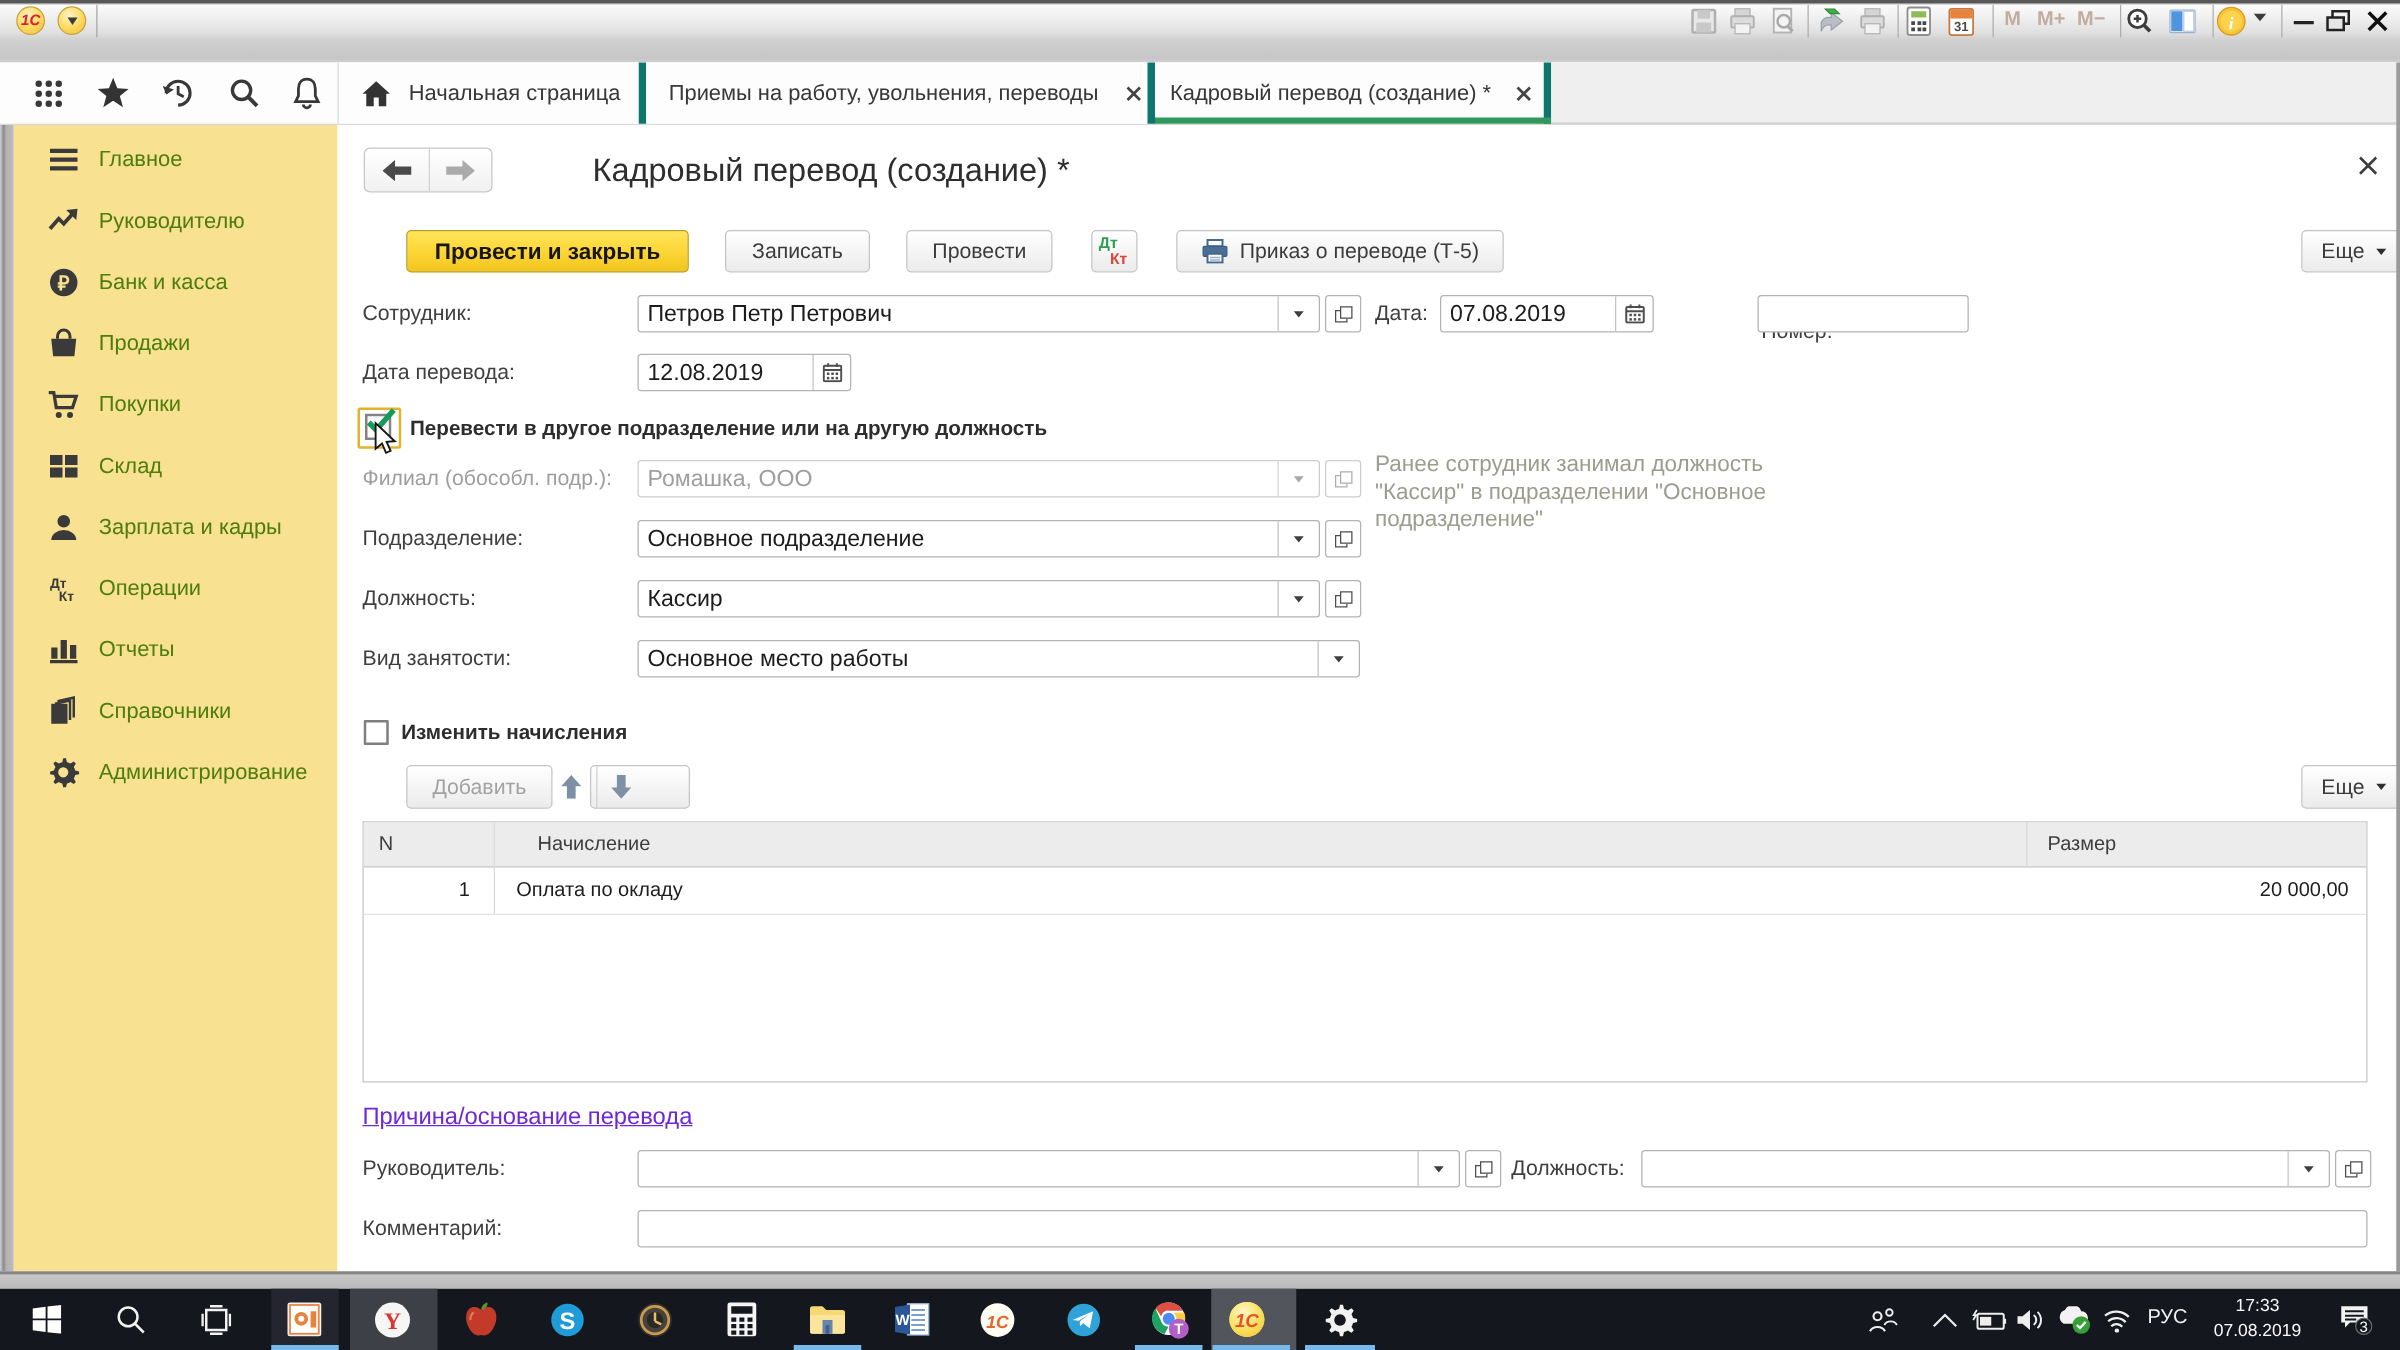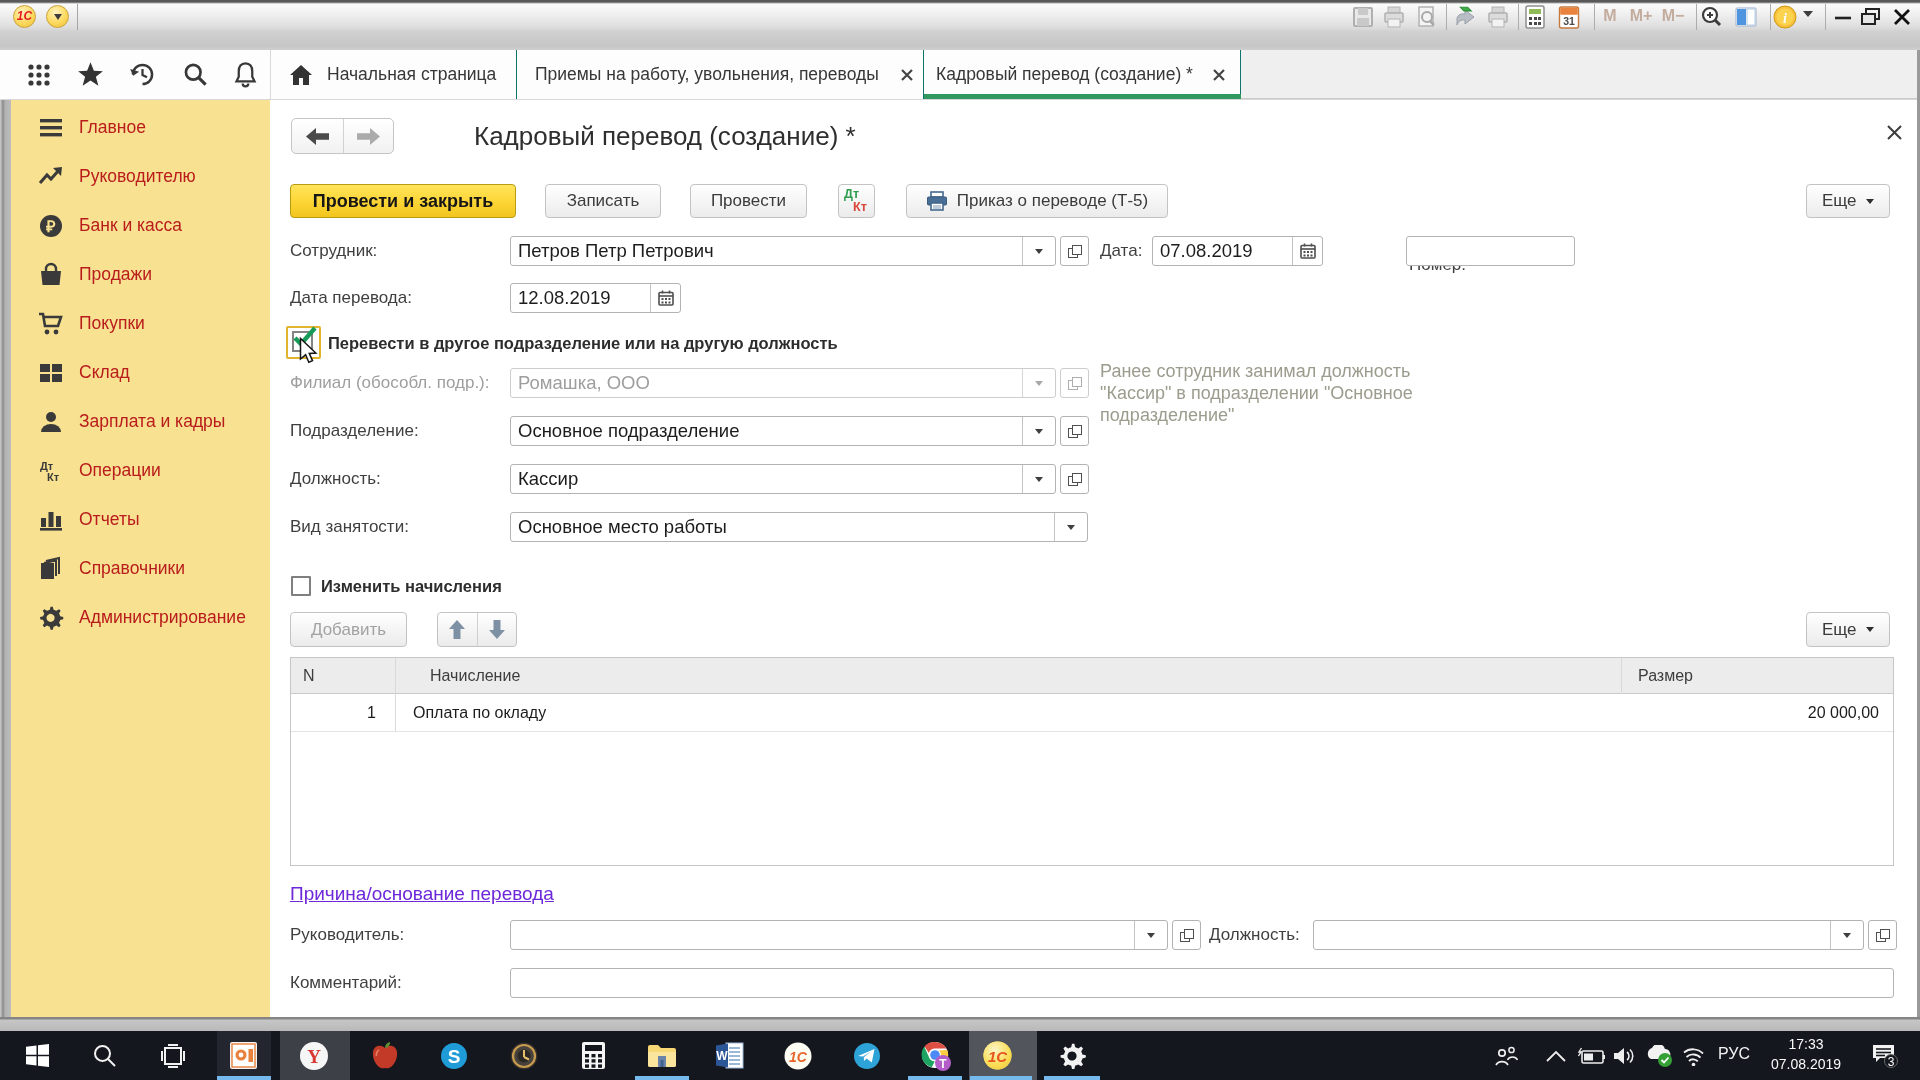--- a/index.html
+++ b/index.html
@@ -5,34 +5,34 @@
 html,body{margin:0;padding:0;width:1920px;height:1080px;overflow:hidden;background:#fff;
 font-family:"Liberation Sans",sans-serif;}
 *{box-sizing:border-box;}
 .abs{position:absolute;}
 
 #titlebar{position:absolute;left:0;top:0;width:1920px;height:50px;
 background:linear-gradient(#585858 0px,#585858 2px,#fbfbfb 4px,#f2f2f2 12px,#e0e0e0 26px,#d0d0d0 32px,#c6c6c6 46px,#cfcfcf 50px);}
 .tico{position:absolute;top:4px;width:26px;height:26px;}
 
 #tabbar{position:absolute;left:0;top:50px;width:1920px;height:50px;background:#fdfdfd;border-bottom:1px solid #d8d8d8;}
-.tab{position:absolute;top:0;height:49px;background:#fdfdfd;border-right:1px solid #0f766e;}
+.tab{position:absolute;top:0;height:49px;background:#fdfdfd;border-right:6px solid #0f766e;}
 .tabtxt{font-size:17.5px;color:#373737;line-height:49px;white-space:nowrap;}
 
 #lborder{position:absolute;left:0;top:100px;width:11px;height:917px;background:linear-gradient(90deg,#d0d0d0 0,#8a8a8a 3px,#b2b2b2 5px,#bdbdbd 100%);}
 #sidebar{position:absolute;left:11px;top:100px;width:259px;height:917px;background:#f8e191;}
 .sitem{position:absolute;left:0;width:261px;height:49px;}
 .sico{position:absolute;left:27px;top:12px;width:26px;height:26px;}
-.stxt{position:absolute;left:68px;top:0;font-size:17.5px;color:#b91c1c;line-height:49px;white-space:nowrap;}
+.stxt{position:absolute;left:68px;top:0;font-size:17.5px;color:#4d7c0f;line-height:49px;white-space:nowrap;}
 
 #content{position:absolute;left:270px;top:100px;width:1647px;height:917px;background:#fff;}
 #rborder{position:absolute;left:1917px;top:50px;width:3px;height:967px;background:#9a9a9a;}
 .btn{position:absolute;height:34px;border:1px solid #c3c3c3;border-radius:4px;
 background:linear-gradient(#ffffff,#f4f4f4 55%,#ebebeb);font-size:17px;color:#3b3b3b;
-display:flex;align-items:center;justify-content:center;white-space:nowrap;}
+display:flex;align-items:center;justify-content:center;white-space:nowrap;margin-left:35px;}
 .lbl{position:absolute;font-size:17px;color:#3f3f3f;white-space:nowrap;}
 .inp{position:absolute;height:30px;border:1px solid #b3b3b3;border-radius:3px;background:#fff;
 font-size:18.5px;color:#1c1c1c;display:flex;align-items:center;white-space:nowrap;}
 .inp .val{padding-left:7px;flex:1;overflow:hidden;}
 .ddb{width:33px;height:28px;border-left:1px solid #c4c4c4;display:flex;align-items:center;justify-content:center;align-self:center;}
 .tri{width:0;height:0;border-left:4px solid transparent;border-right:4px solid transparent;border-top:5px solid #3e3e3e;}
 .openb{position:absolute;width:29px;height:30px;border:1px solid #b3b3b3;border-radius:3px;background:#fff;
 display:flex;align-items:center;justify-content:center;}
 .oi{position:relative;width:14px;height:13px;display:inline-block;}
 .oi:before{content:"";position:absolute;left:0;bottom:0;width:8px;height:8px;border:1.5px solid #4e4e4e;background:#fff;}

